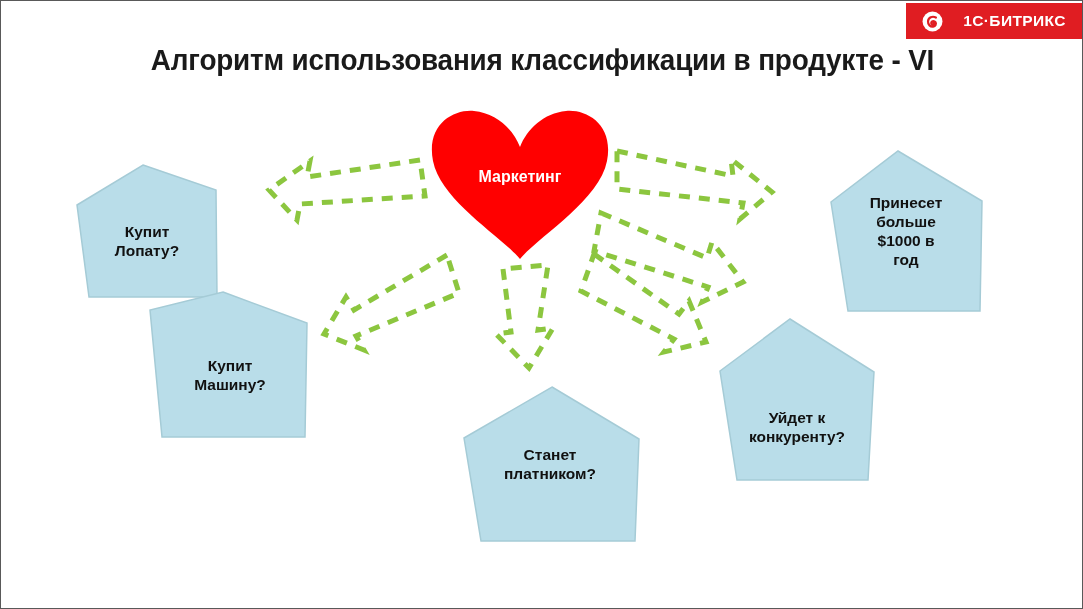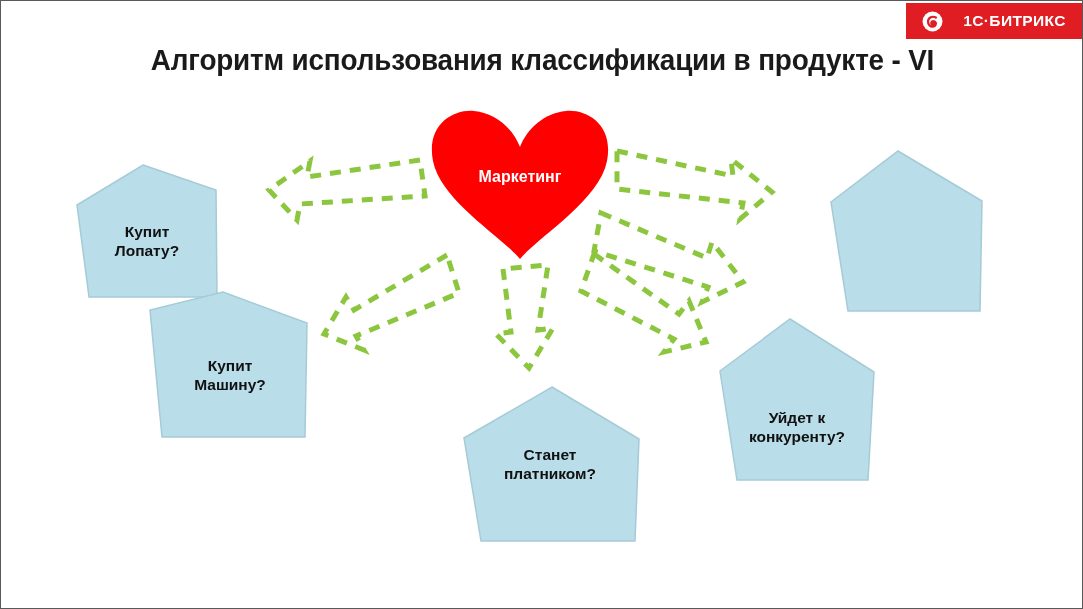--- a/index.html
+++ b/index.html
@@ -157,15 +157,19 @@
 
     <div class="node-label pent-label" style="left:152px; top:356px; width:154px;">Купит
 Машину?</div>
 
     <div class="node-label pent-label" style="left:463px; top:445px; width:172px;">Станет
 платником?</div>
 
     <div class="node-label pent-label" style="left:719px; top:408px; width:154px;">Уйдет к
 конкуренту?</div>
 
+    <div class="node-label pent-label" style="left:830px; top:193px; width:150px;">Принесет
+больше
+$1000 в
+год</div>
 
   </div>
 </div>
 
 </body></html>

